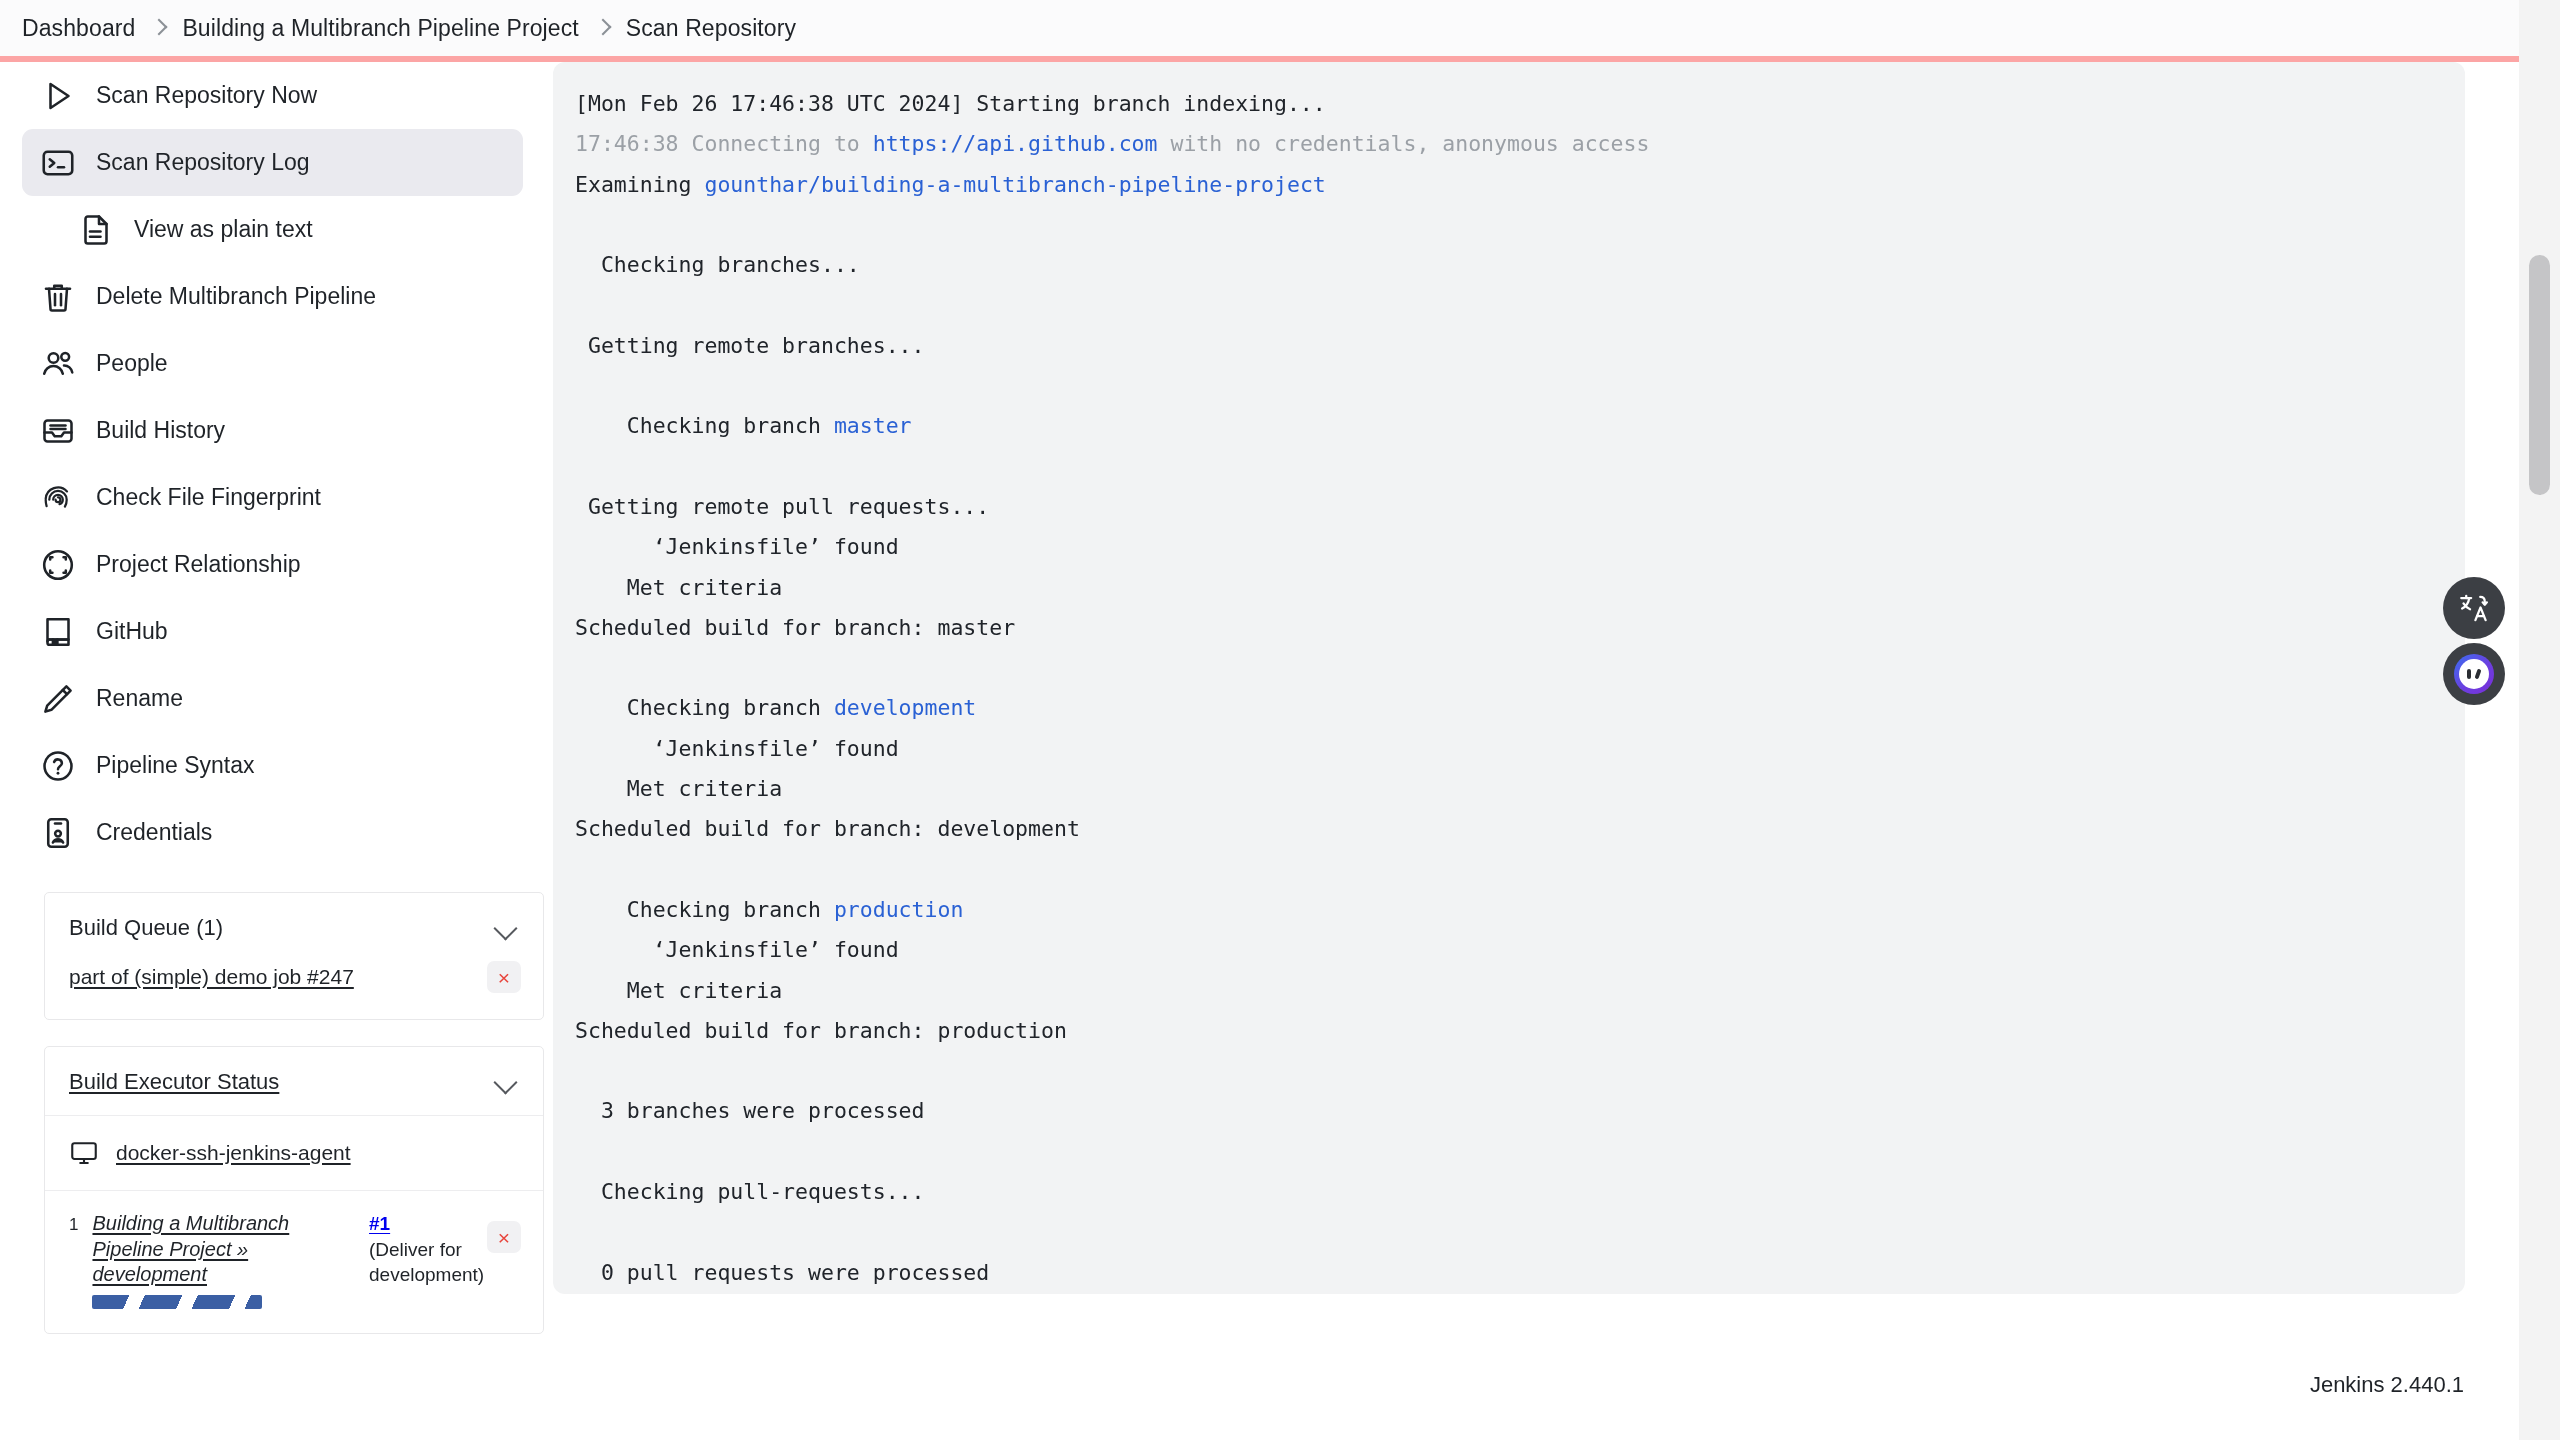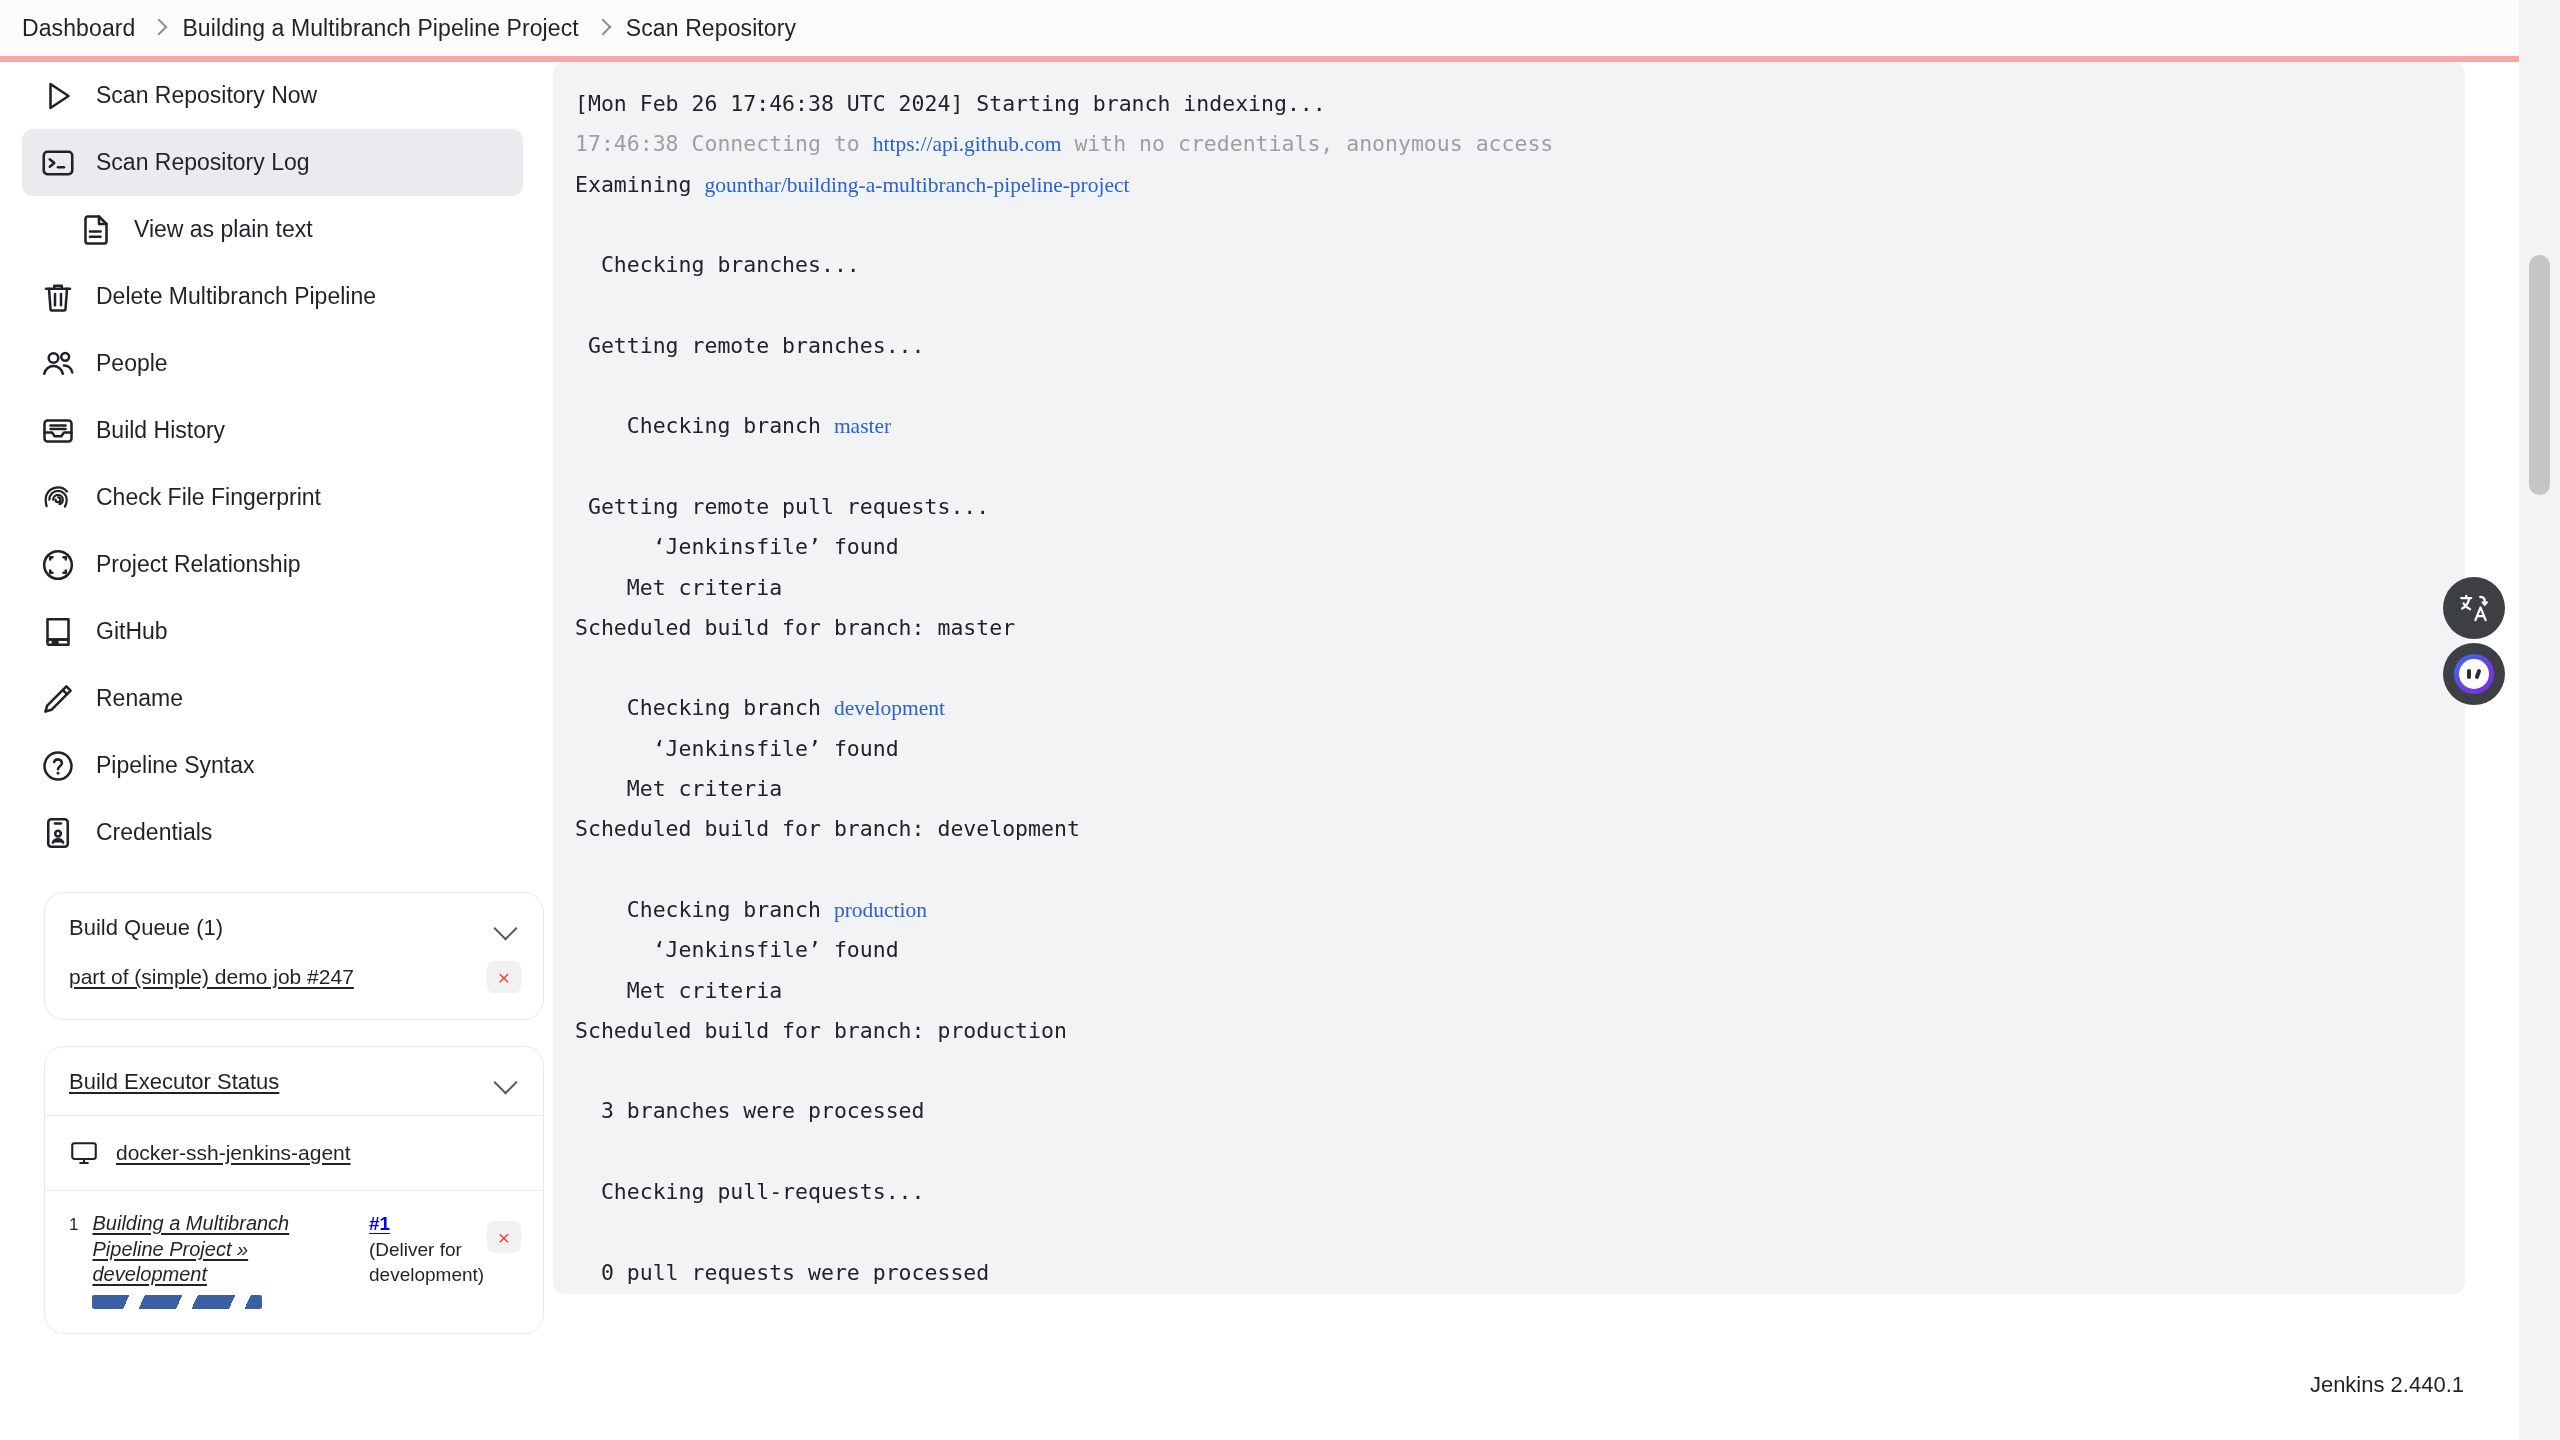--- a/index.html
+++ b/index.html
@@ -60,21 +60,21 @@
     width: 36px; height: 36px; margin-right: 20px;
     flex: 0 0 auto; display: flex; align-items: center; justify-content: center;
   }
   .side-ico svg { width: 100%; height: 100%; display: block; }
 
   
   .panel {
     margin: 26px 22px 0 22px;
     width: 500px;
     border: 1px solid #e8e8ea;
-    border-radius: 20px;
+    border-radius: 5px;
     background: #fff;
     overflow: hidden;
   }
   .panel-head {
     display: flex; align-items: center; justify-content: space-between;
     padding: 22px 24px 20px 24px;
   }
   .panel-title { font-size: 22px; color: #1f2328; }
   .panel-title.link { text-decoration: underline; text-underline-offset: 3px; }
   .chev {
@@ -135,21 +135,21 @@
     padding: 22px 26px 26px 22px;
     overflow: hidden;
   }
   .logline {
     font-family: "DejaVu Sans Mono", monospace;
     font-size: 21.5px;
     line-height: 40.3px;
     color: #20242a;
     white-space: pre;
   }
-  .logline .lnk { color: #2a61d4; font-family: Liberation Serif, serif; }
+  .logline .lnk { color: #2a61d4; }
   .logline .dim { color: #9ba0a6; }
 
   
   .footer {
     position: absolute; right: 55px; bottom: 42px;
     font-size: 22px; color: #1f2328;
   }
 
   
   .vscroll {

